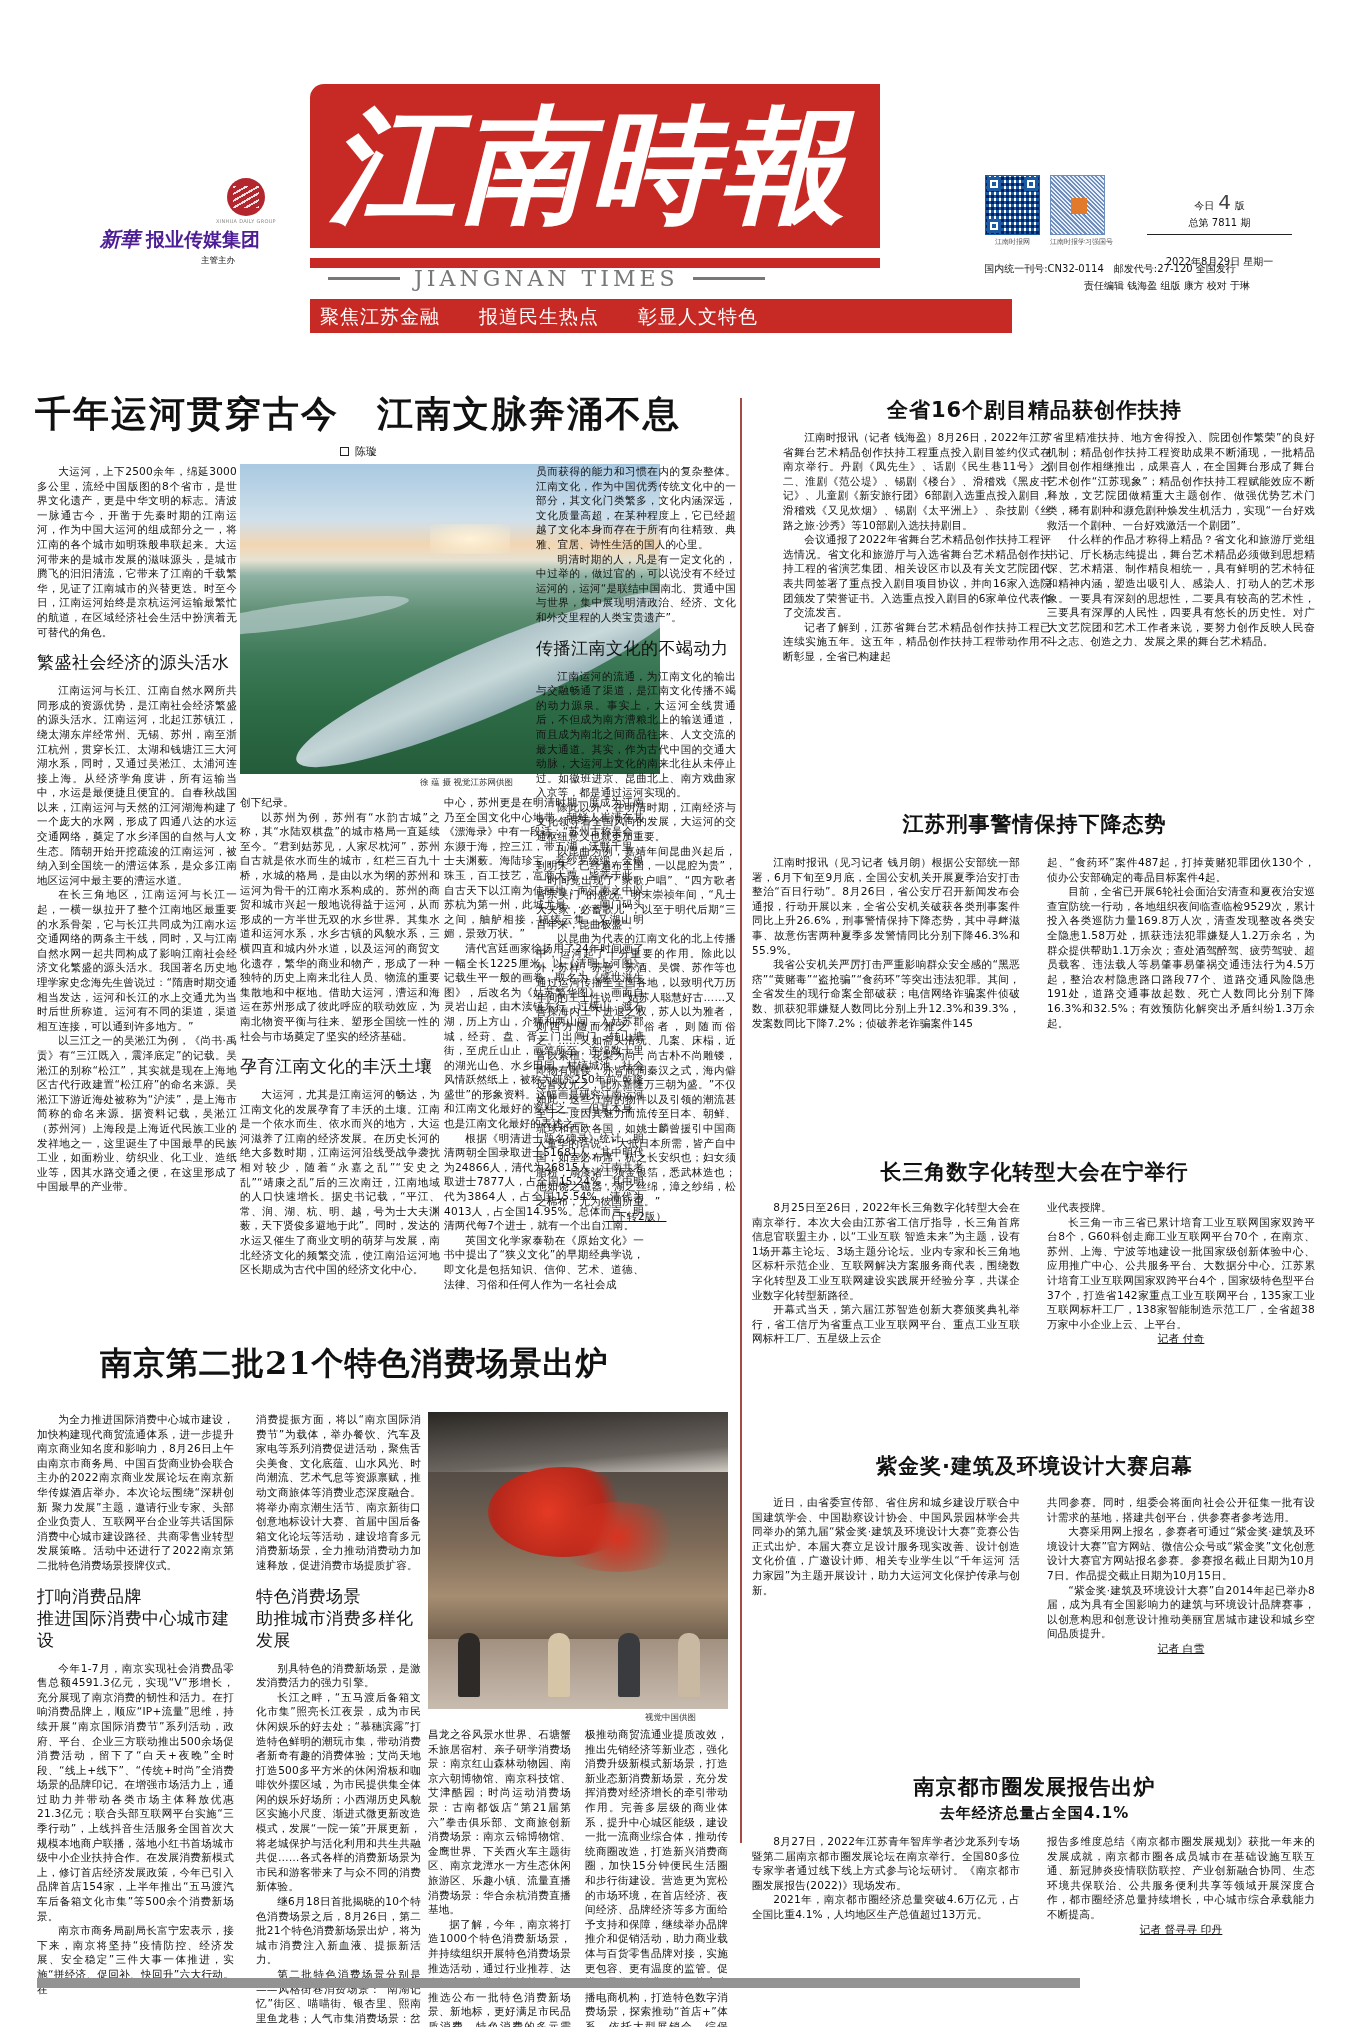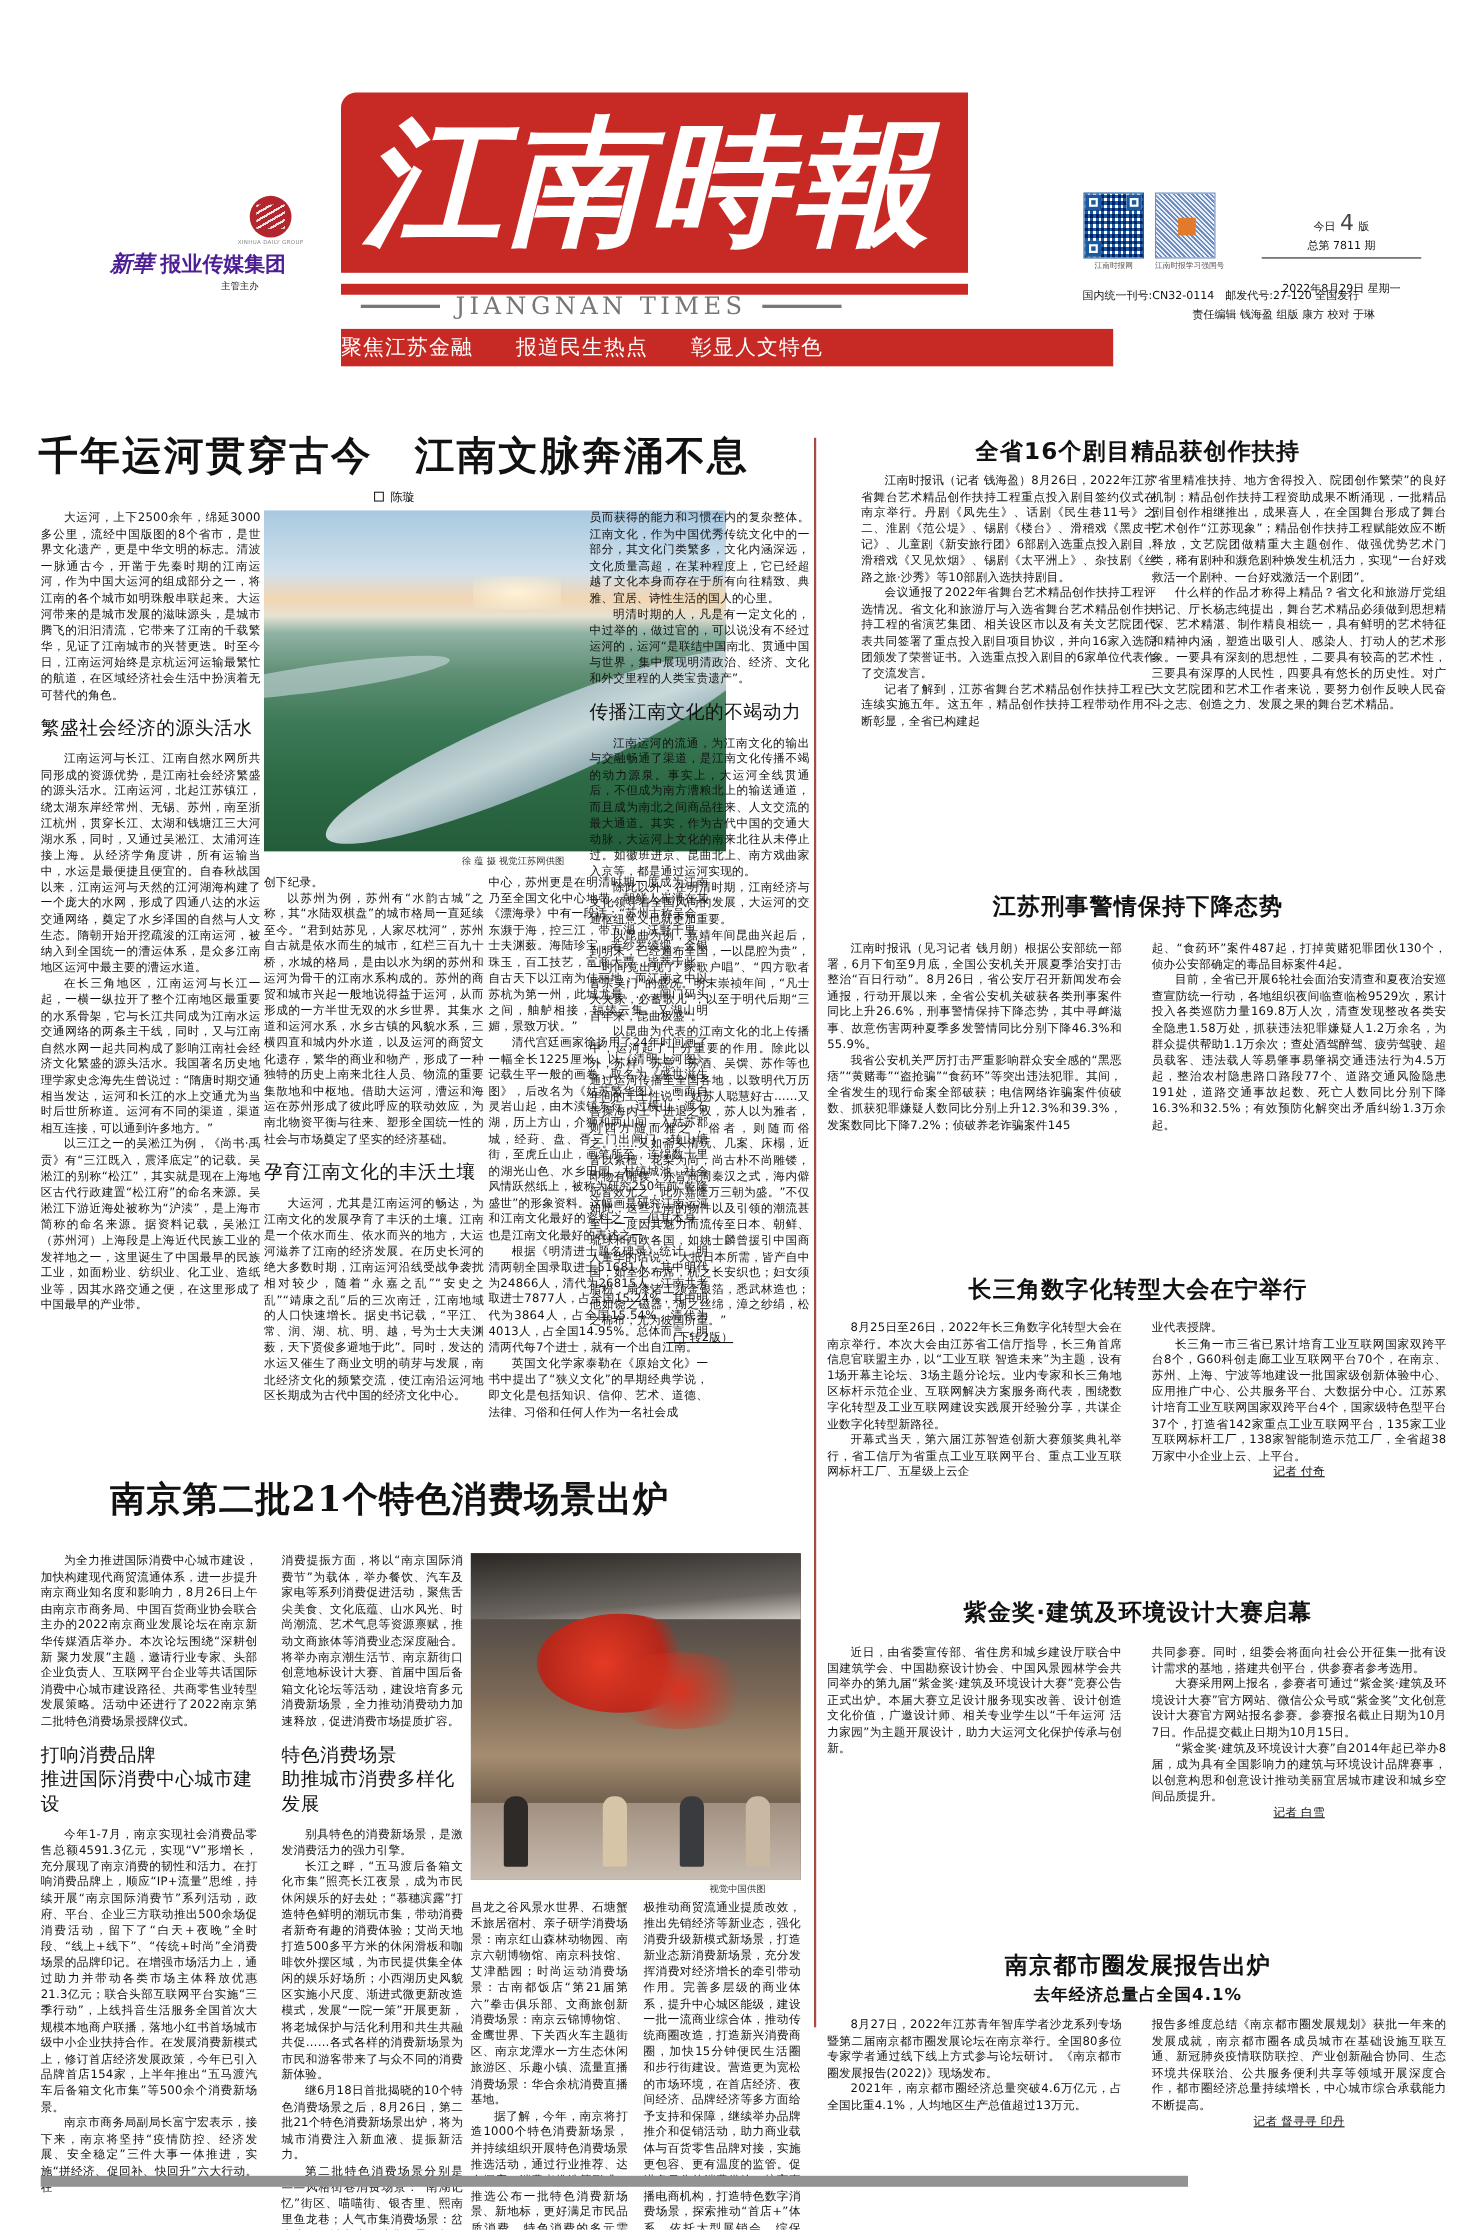--- a/index.html
+++ b/index.html
@@ -41,21 +41,21 @@
   .qr2 .logo { position: absolute; left: 20px; top: 22px; width: 16px; height: 16px; background: #e27a2b; }
 
   .issue { left: 1040px; top: 190px; width: 145px; text-align: center; }
   .issue .today { font-size: 10px; }
   .issue .today b { font-size: 20px; font-weight: normal; color: #444; margin: 0 4px; }
   .issue .total { font-size: 10px; margin-top: 2px; padding-bottom: 4px; border-bottom: 1.5px solid #222; }
   .issue .date { font-size: 10px; margin-top: 20px; white-space: nowrap; }
   .pubinfo { left: 915px; top: 262px; width: 280px; font-size: 10px; text-align: center; white-space: nowrap; }
   .editors { left: 915px; top: 279px; width: 280px; font-size: 10px; text-align: right; white-space: nowrap; }
 
-  .slogan-bar { left: 310px; top: 299px; width: 702px; height: 34px; background: #c72a24; color: #fff; font-size: 19px; line-height: 34px; letter-spacing: 1px; word-spacing: 10px; white-space: nowrap; }
+  .slogan-bar { left: 310px; top: 299px; width: 702px; height: 34px; background: #c72a24; color: #fff; font-size: 19px; line-height: 34px; padding-left: 10px; letter-spacing: 1px; word-spacing: 10px; white-space: nowrap; }
   .slogan-bar span { margin-right: 22px; }
 
   
   .headline { left: 35px; top: 390px; width: 700px; font-size: 36px; font-weight: bold; letter-spacing: 2px; white-space: nowrap; }
   .author { left: 340px; top: 444px; font-size: 11px; }
   .author-box { display: inline-block; width: 9px; height: 9px; border: 1px solid #222; margin-right: 6px; vertical-align: -1px; }
 
   .col { position: absolute; }
   .photo1 { left: 240px; top: 464px; width: 420px; height: 310px; overflow: hidden;
      background: linear-gradient(180deg, #a9c9e1 0%, #cfe0eb 18%, #f2d6b2 26%, #e6e2d2 31%, #8fb2a4 36%, #5f8f74 48%, #3d7a58 62%, #2c6a45 80%, #245c3a 100%); }

